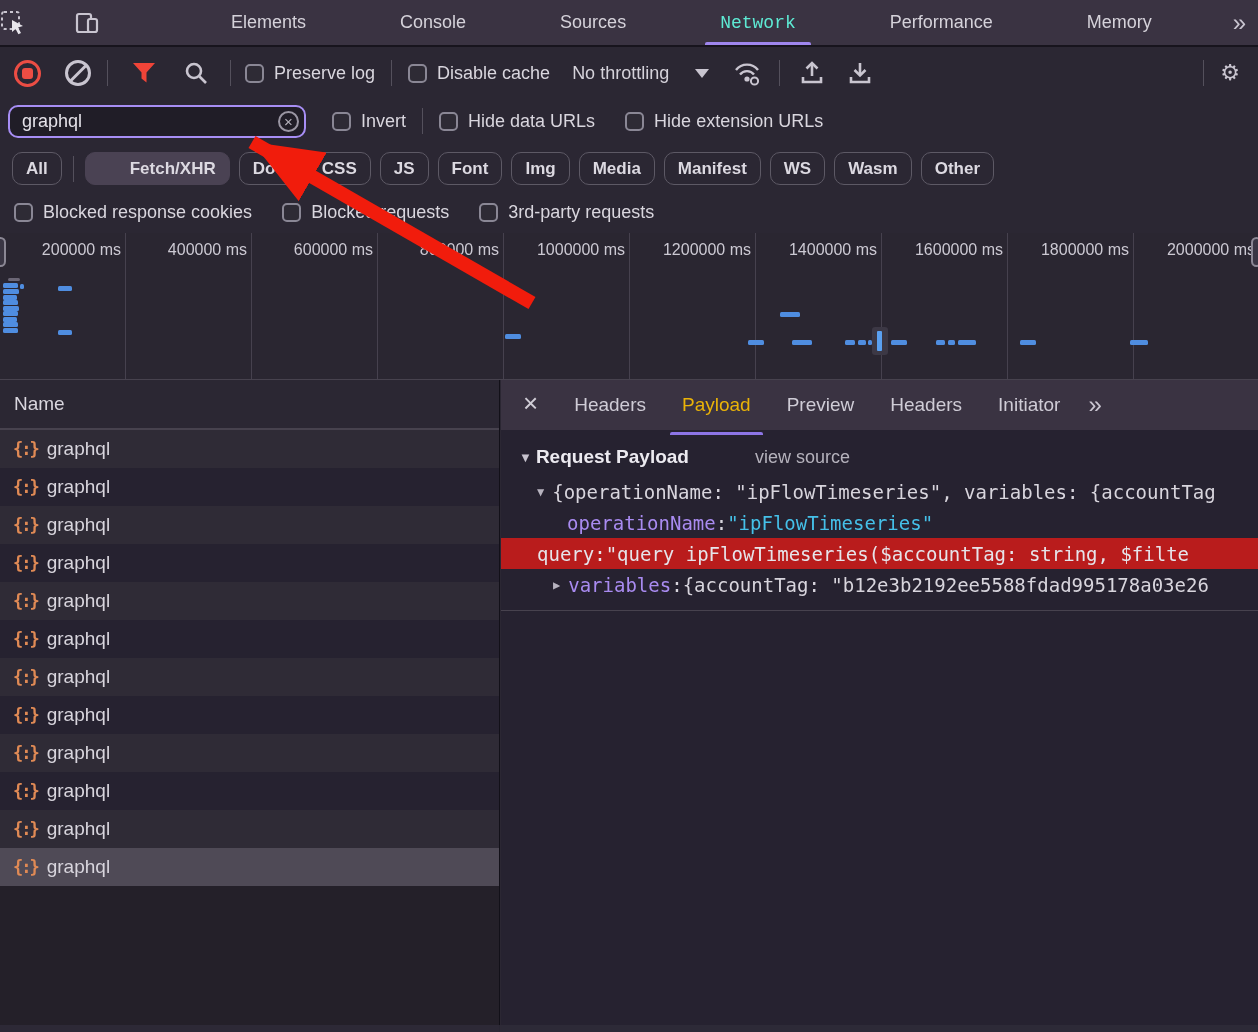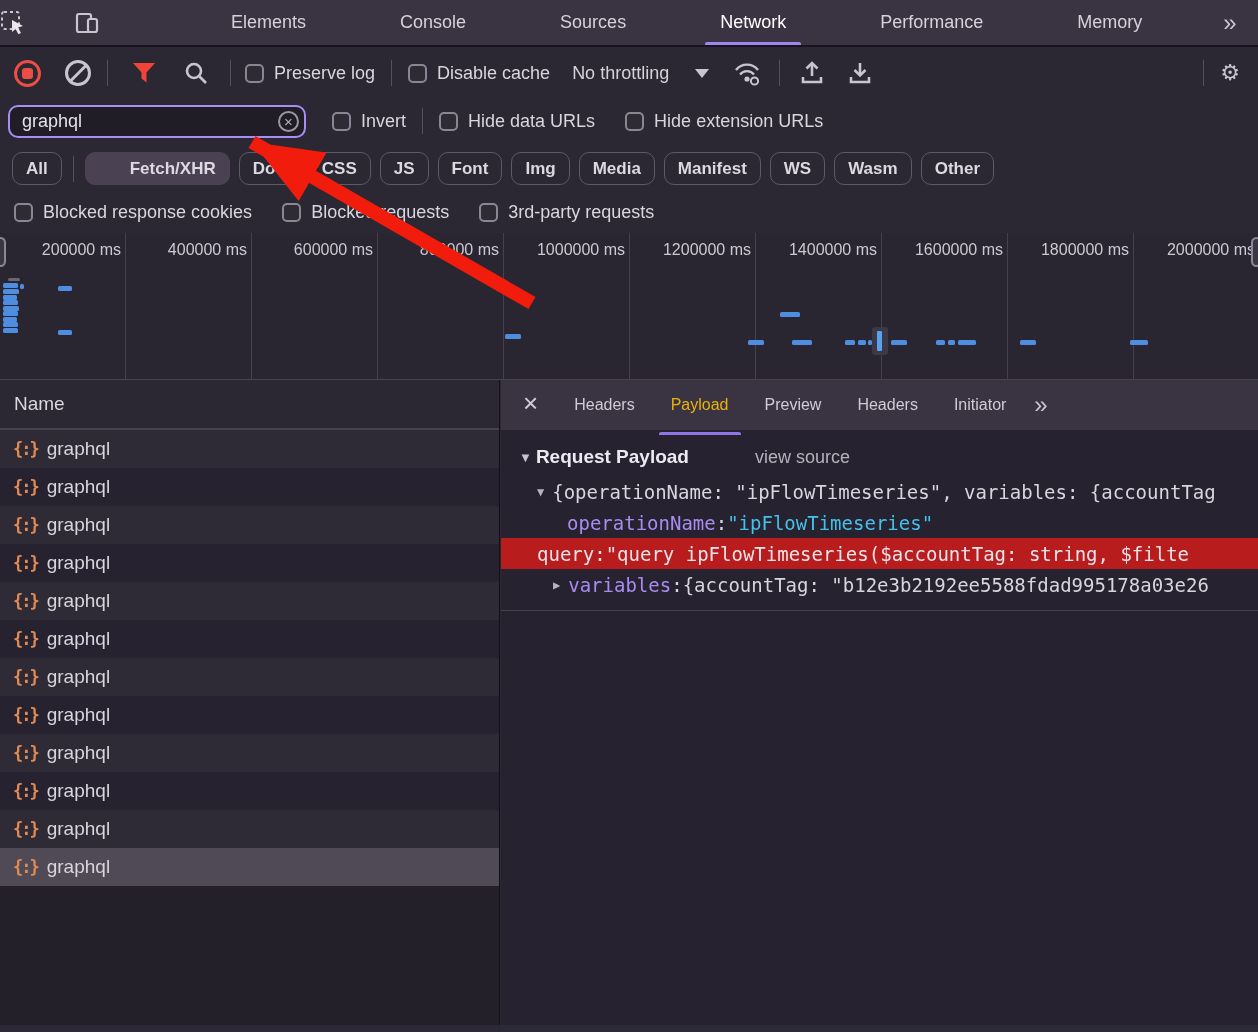--- a/index.html
+++ b/index.html
@@ -7,21 +7,21 @@
     font-family:"Liberation Sans", sans-serif; color:#d9d6de; }
   .band { position:absolute; left:0; width:1258px; }
 
   
   #tabbar { top:0; height:47px; background:#3a3342; display:flex; align-items:center;
     border-bottom:2px solid #17141d;gap:48px; }
   .icon-btn { display:flex; align-items:center; justify-content:center; width:40px; height:40px; }
   .vdiv { width:1px; height:26px; background:#54505c; margin:0 6px; }
   .top-tab { font-size:18px; padding:0 23px; height:45px; display:flex; align-items:center;
     color:#d5d2da; position:relative; cursor:default; }
-  .top-tab.active { color:#ffffff; }
+  .top-tab.active { color:#5eead4;font-family:Liberation Mono, monospace; }
   .top-tab.active::after { content:""; position:absolute; left:8px; right:8px; bottom:0;
     height:3px; background:#9f86ee; border-radius:2px 2px 0 0; }
   .chev { font-size:24px; color:#c9c5d0; padding:0 10px; }
   #tab-right { margin-left:auto; display:flex; align-items:center; gap:4px; padding-right:8px; }
   .bubble { width:22px; height:17px; background:#b9a3f8; border-radius:3px; position:relative; }
   .bubble::after { content:""; position:absolute; left:3px; bottom:-5px; border:5px solid transparent;
     border-top-color:#b9a3f8; border-left-color:#b9a3f8; }
   .glyph { font-size:22px; color:#c9c5d0; line-height:1; }
 
   
@@ -76,21 +76,21 @@
   .req-row:nth-child(odd) { background:#2f2b36; }
   .req-row:nth-child(even) { background:#262230; }
   .req-row.selected { background:#4f4a56; }
   .json-ico { font-family:"DejaVu Sans Mono",monospace; font-weight:bold; font-size:17px;
     color:#e08a55; letter-spacing:-2px; }
 
   
   #details { position:absolute; top:380px; left:501px; width:757px; height:652px; background:#262230; }
   #dtabbar { height:50px; background:#3a3342; display:flex; align-items:center; }
   .dclose { font-size:26px; color:#d0cdd6; padding:0 18px 3px 22px; }
-  .dtab { font-size:16px; color:#cfccd6; padding:0 18px; height:60px; display:flex; align-items:center; position:relative; }
+  .dtab { font-size:19px; color:#cfccd6; padding:0 18px; height:60px; display:flex; align-items:center; position:relative; }
   .dtab.active { color:#eab308; }
   .dtab.active::after { content:""; position:absolute; left:6px; right:6px; bottom:0; height:3px;
     background:#8d75e6; border-radius:2px 2px 0 0; }
   #payload-head { display:flex; align-items:center; padding:16px 0 8px 18px; }
   .tri { color:#c7c3ce; font-size:13px; margin-right:4px; }
   #payload-title { font-size:19px; font-weight:bold; color:#eceaf0; }
   #view-source { font-size:18px; color:#b5b2bc; margin-left:66px; }
   .mono { font-family:"DejaVu Sans Mono",monospace; font-size:19px; white-space:nowrap; overflow:hidden; }
   .pline { height:31px; display:flex; align-items:center; }
   .pad1 { padding-left:36px; } .pad2 { padding-left:66px; } .pad3 { padding-left:52px; }

